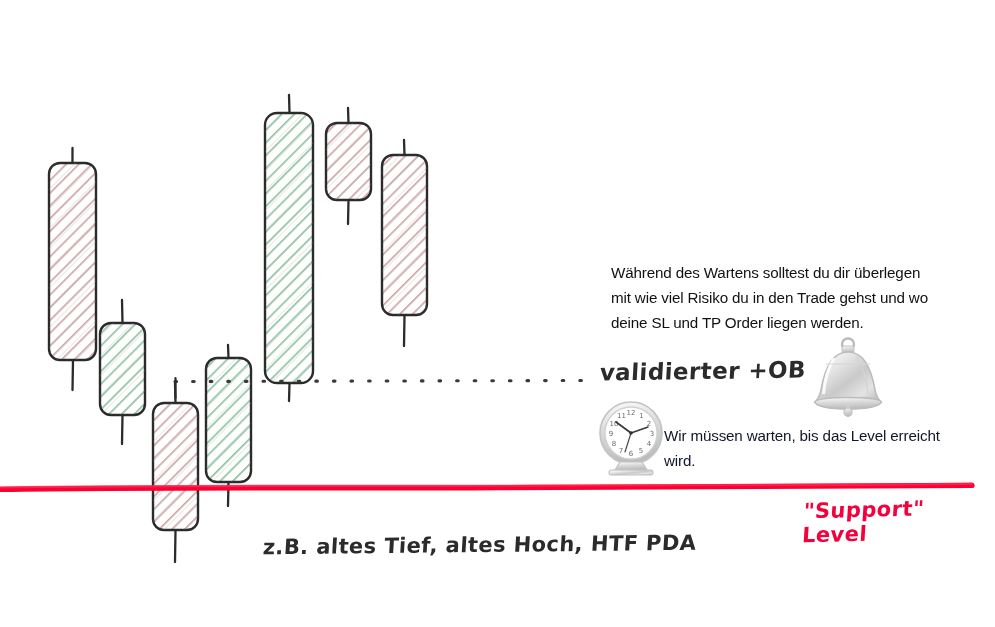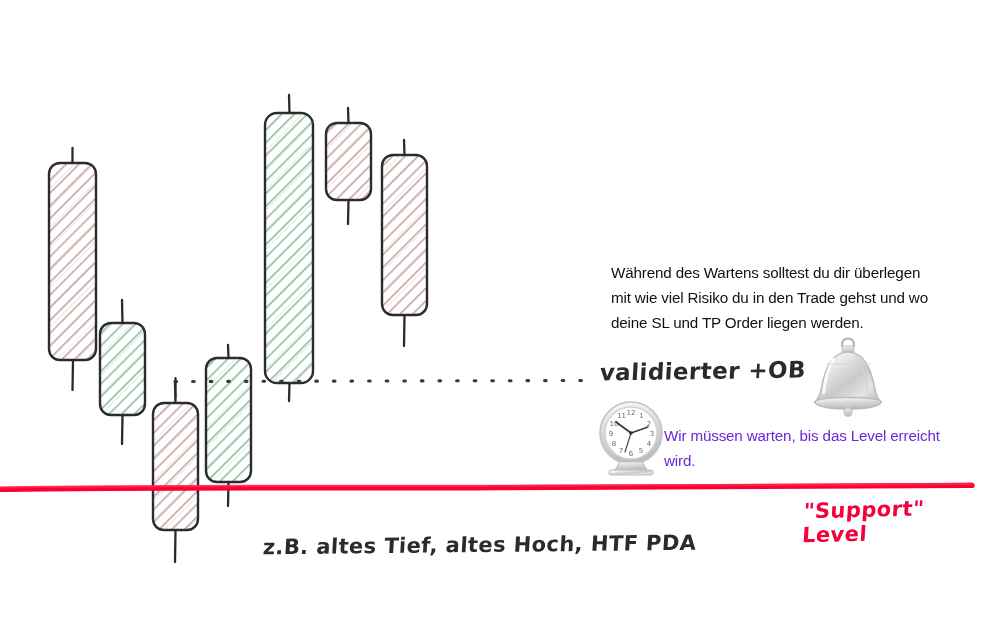--- a/index.html
+++ b/index.html
@@ -49,21 +49,21 @@
     margin-top: 48px;
   }
 
   #level-note {
     left: 664px;
     top: 423px;
     width: 300px;
     font-size: 15.2px;
     line-height: 25px;
     letter-spacing: -0.15px;
-    color: #6d28d9;
+    color: #0f172a;
   }
 
   .hand {
     font-family: "DejaVu Sans", sans-serif;
     font-weight: 700;
     letter-spacing: 0.4px;
   }
 
   #ob-label {
     position: absolute;

